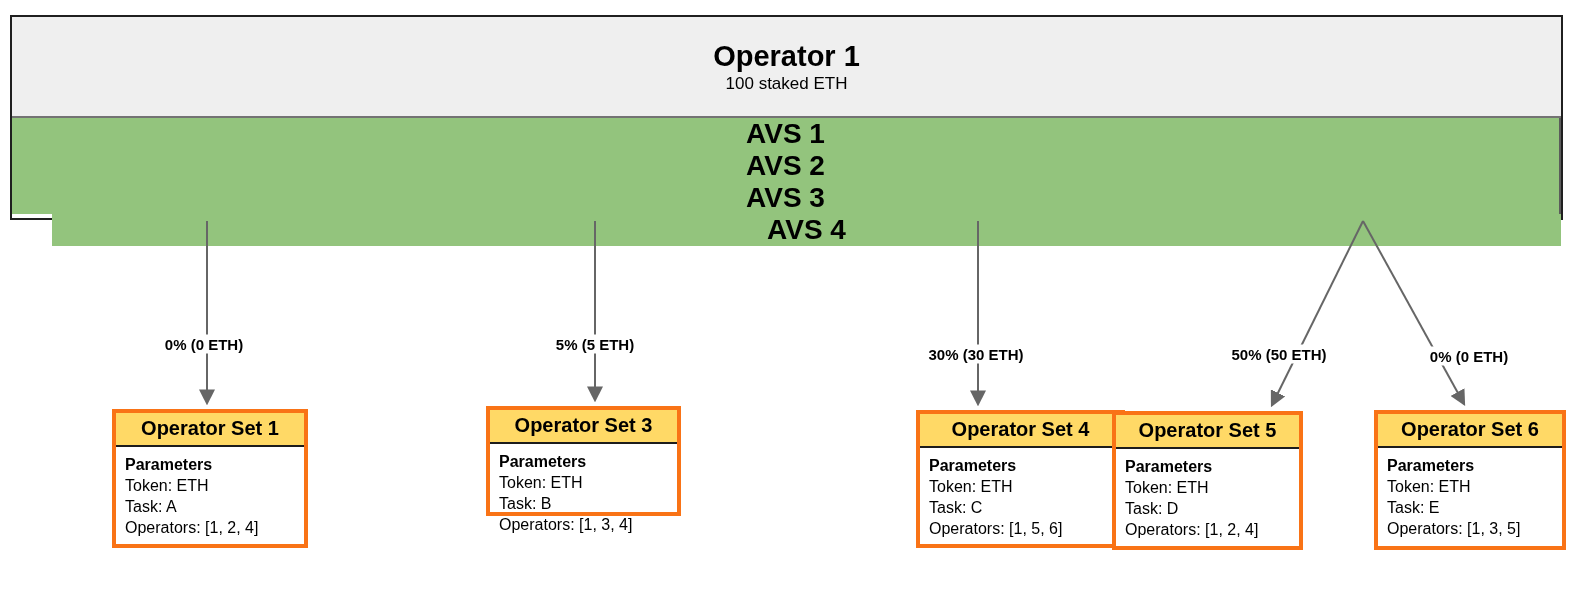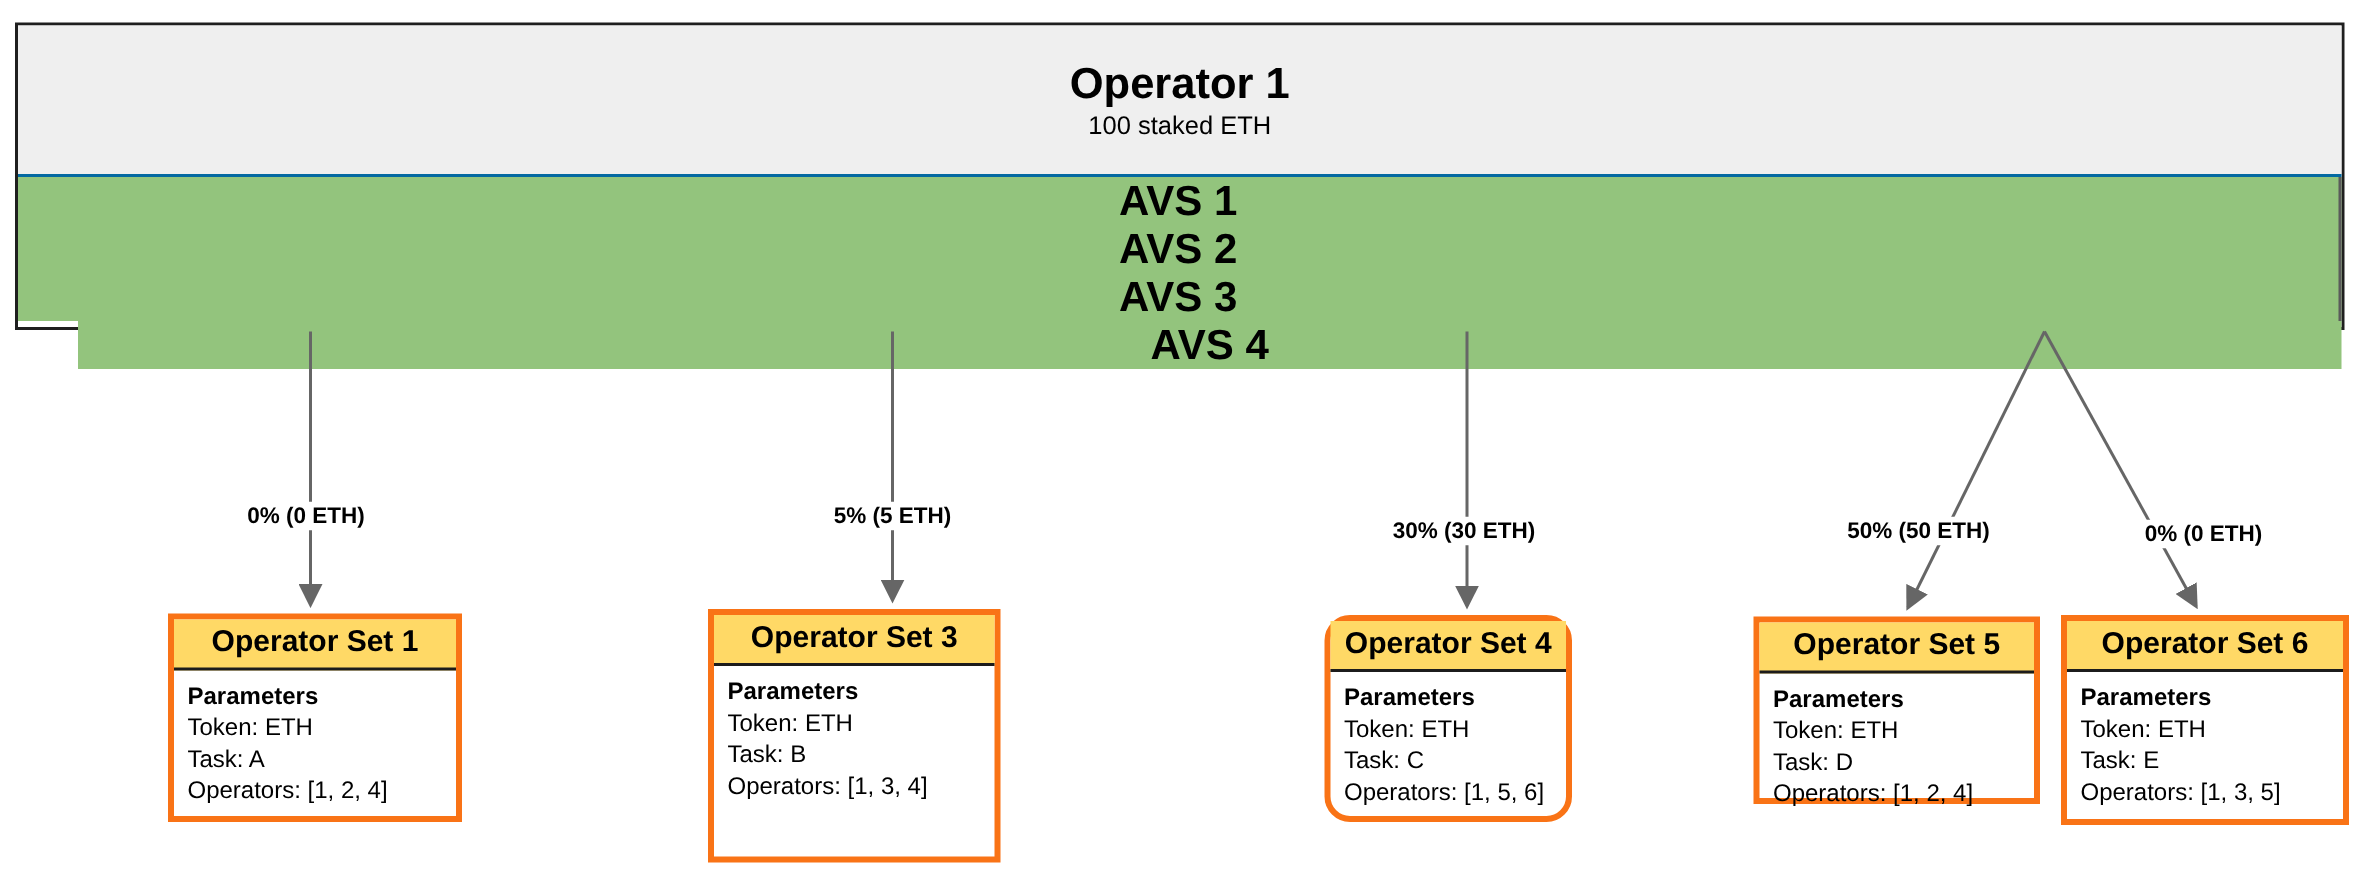--- a/index.html
+++ b/index.html
@@ -2,21 +2,21 @@
 <html><head>
 <meta charset="utf-8">
 <style>
   html,body{margin:0;padding:0;background:#ffffff;}
   body{font-family:"Liberation Sans", sans-serif; color:#000;}
   .canvas{position:relative;width:1577px;height:597px;background:#fff;overflow:hidden;}
 
   
   .stack{position:absolute;left:10px;top:15px;width:1553px;height:205px;
          border:2px solid #1f1f1f;box-sizing:border-box;background:#fff;}
-  .op-header{height:101px;background:#efefef;border-bottom:2px solid #0369a1;
+  .op-header{height:101px;background:#efefef;border-bottom:2px solid #737373;
              display:flex;flex-direction:column;align-items:center;justify-content:center;box-sizing:border-box;}
   .op-title{font-size:29px;font-weight:bold;line-height:33px;}
   .op-subtitle{font-size:17px;line-height:21px;}
   .avs-row{display:flex;height:100px;flex-direction:column;}
   .avs-cell{flex:1;background:#93c47d;display:flex;align-items:center;justify-content:center;
             border-right:2px solid #5b5b5b;box-sizing:border-box;}
   .avs-cell:last-child{border-right:none;margin-left:40px;}
   .avs-label{font-size:28px;font-weight:bold;}
 
   
@@ -31,23 +31,23 @@
   .fl-4{left:1279px;top:354px;}
   .fl-5{left:1469px;top:356px;}
 
   
   .set-card{position:absolute;border:4px solid #f97316;background:#ffffff;box-sizing:border-box;z-index:2;}
   .set-card .card-header{background:#ffd966;border-bottom:2px solid #1c1c1c;text-align:center;
                          font-size:20px;font-weight:bold;padding:4px 0 5px 0;}
   .set-card .card-body{padding:7px 9px 8px 9px;font-size:16px;line-height:21px;}
   .card-body .param-heading{font-weight:bold;}
   .set1{left:112px;top:409px;width:196px;height:139px;}
-  .set2{left:472px;top:406px;width:195px;height:169px;}
-  .set3{left:883px;top:410px;width:165px;height:138px;border-radius:17px;}
-  .set4{left:1169px;top:411px;width:191px;height:125px;}
+  .set2{left:486px;top:406px;width:195px;height:110px;}
+  .set3{left:916px;top:410px;width:209px;height:138px;}
+  .set4{left:1112px;top:411px;width:191px;height:139px;}
   .set5{left:1374px;top:410px;width:192px;height:140px;}
 </style>
 </head>
 <body>
 
 <div class="canvas">
 
   <div class="stack">
     <div class="op-header">
       <div class="op-title">Operator 1</div>

